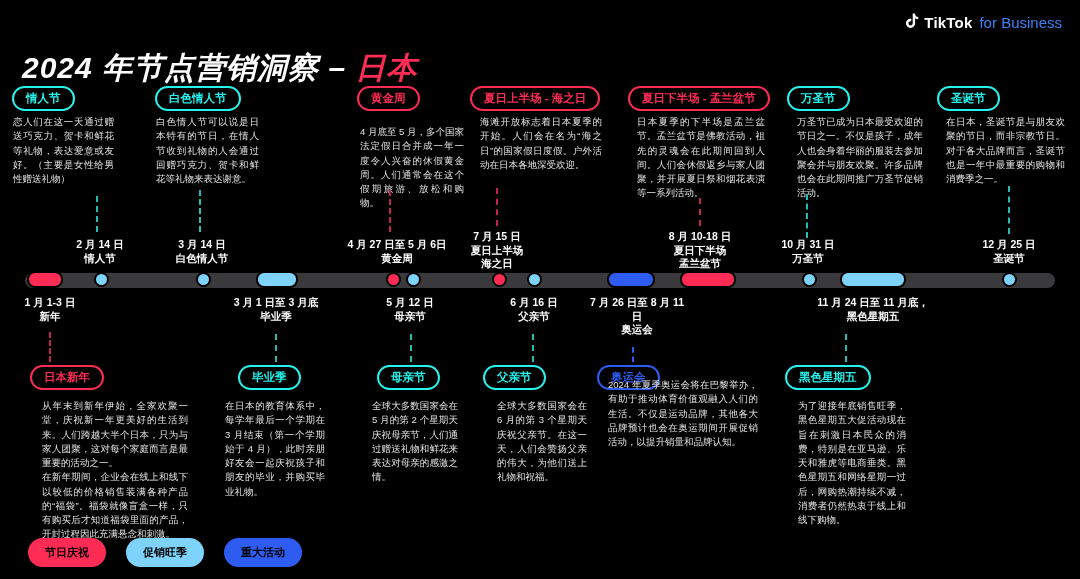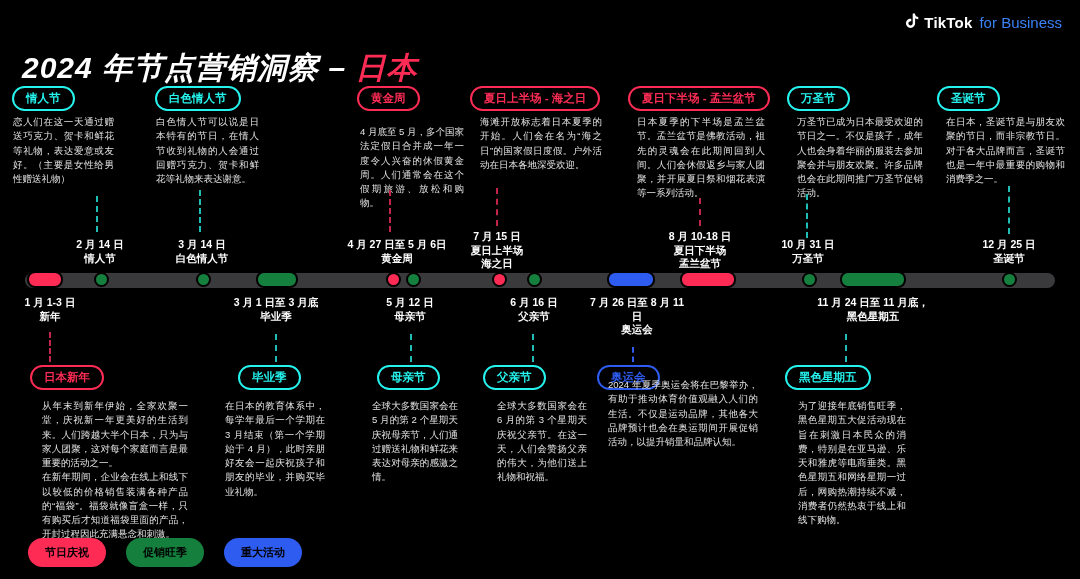--- a/index.html
+++ b/index.html
@@ -25,21 +25,21 @@
   .conn.pink{border-left:2px dashed #c2244a;}
   .conn.blue{border-left:2px dashed #2E5CF0;}
   
   .date{position:absolute;text-align:center;font-size:10.5px;font-weight:bold;line-height:1.3;color:#fff;}
   .date span{display:block;}
   
   .track{position:absolute;left:25px;top:273px;width:1030px;height:15px;border-radius:8px;background:#3A3A3C;}
   .seg{position:absolute;top:271px;height:13px;border-radius:8px;border:2px solid #000;}
   .dot{position:absolute;top:272px;width:11px;height:11px;border-radius:50%;border:2px solid #000;}
   .fill-pink{background:#FE2C55;}
-  .fill-cyan{background:#15803d;}
+  .fill-cyan{background:#7dd3fc;}
   .fill-blue{background:#2E5CF0;}
   
   .legend{position:absolute;left:28px;top:538px;display:flex;gap:20px;}
   .pill{display:inline-block;padding:7px 17px;border-radius:999px;font-size:11px;font-weight:bold;color:#000;}
 </style>
 </head>
 <body>
 
 <div class="canvas">
 

